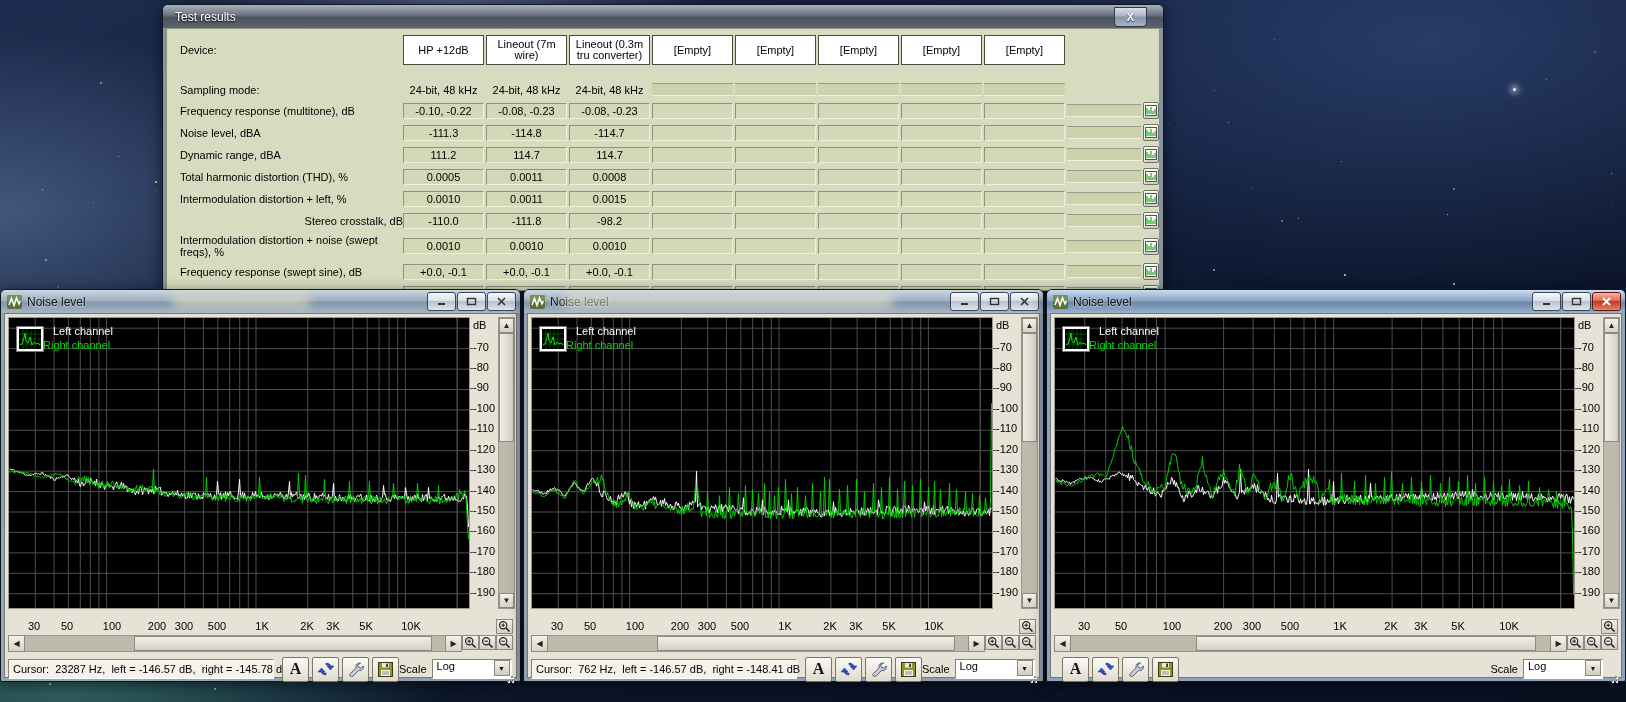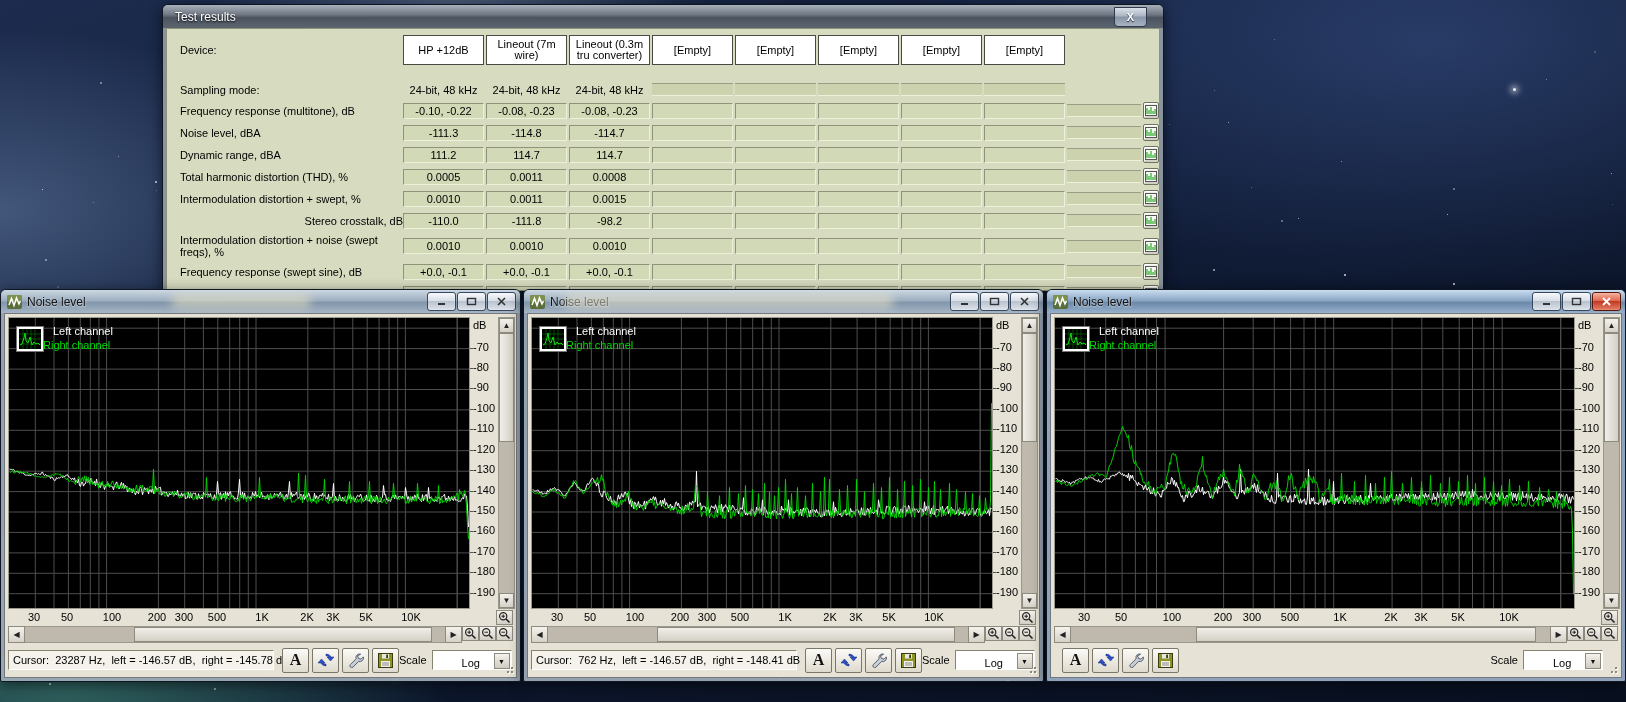--- a/index.html
+++ b/index.html
@@ -69,41 +69,41 @@
   .lg-l{color:#fff;margin-left:10px;line-height:14px;font-size:11px;}
   .lg-r{color:#0d0;line-height:14px;font-size:11px;}
   .ylab{position:relative;width:28px;flex:0 0 28px;}
   .ylab span{position:absolute;left:3px;font-size:11px;}
   .ylab i{position:absolute;left:0;width:3px;height:1px;background:#555;}
   .vscr{width:17px;flex:0 0 17px;display:flex;flex-direction:column;background:#cdc9be;border:1px solid #9a978c;box-sizing:border-box;}
   .sbtn{height:15px;background:linear-gradient(#f4f2ec,#d6d2c8);border:1px solid #8d8a80;box-sizing:border-box;
         display:flex;align-items:center;justify-content:center;font-size:8px;color:#222;}
   .vtrack{flex:1;position:relative;background:#beb9ac;}
   .vthumb{position:absolute;left:0;right:0;top:0;height:42%;background:linear-gradient(90deg,#f0eee8,#d4d0c6);border:1px solid #8d8a80;box-sizing:border-box;}
-  .xrow{position:relative;height:15px;margin-top:1px;}
+  .xrow{position:relative;height:15px;margin-top:10px;}
   .xrow span{position:absolute;top:1px;font-size:11px;}
   .hzlab{font-size:11px;}
   .magbtn{width:17px;height:15px;border:1px solid #8d8a80;background:linear-gradient(#f4f2ec,#d2cec4);
           display:inline-flex;align-items:center;justify-content:center;box-sizing:border-box;}
   .xrow .magbtn{position:absolute;right:0;top:0;}
   .srow{height:17px;margin-top:1px;display:flex;}
   .hbtn{width:17px;flex:0 0 17px;height:17px;background:linear-gradient(#f4f2ec,#d6d2c8);border:1px solid #8d8a80;
         box-sizing:border-box;display:flex;align-items:center;justify-content:center;font-size:8px;color:#222;}
   .htrack{flex:1;position:relative;background:#beb9ac;border:1px solid #9a978c;border-left:none;border-right:none;box-sizing:border-box;}
   .hthumb{position:absolute;top:0;bottom:0;left:26%;width:71%;background:linear-gradient(#f0eee8,#d4d0c6);border:1px solid #8d8a80;box-sizing:border-box;}
   .statusrow{height:28px;margin-top:3px;display:flex;align-items:center;}
   .cursorbox{width:266px;flex:0 0 266px;height:20px;background:#f4f2ea;border:1px solid;border-color:#86836e #fff #fff #86836e;
              display:flex;align-items:center;padding-left:4px;box-sizing:border-box;white-space:pre;font-size:11px;}
   .toolbtn{width:25px;height:23px;margin-left:3px;border:1px solid #7a7668;border-radius:2px;
            background:linear-gradient(#fbfaf6,#dedacd);display:flex;align-items:center;justify-content:center;flex:0 0 25px;}
   .toolbtn.first{margin-left:8px;}
   .abtn{font-family:"Liberation Serif",serif;font-weight:bold;font-size:16px;color:#111;}
   .scalelab{margin-left:auto;margin-right:5px;font-size:11px;}
   .combo{width:80px;flex:0 0 80px;height:20px;background:#fff;border:1px solid;border-color:#86836e #fff #fff #86836e;
-         display:flex;align-items:flex-end;box-sizing:border-box;margin-right:2px;padding-left:25px;}
+         display:flex;align-items:flex-start;box-sizing:border-box;margin-right:2px;}
   .combo .val{flex:1;padding-left:4px;font-size:11px;}
   .combo .drop{width:16px;height:16px;margin-right:1px;background:linear-gradient(#f4f2ec,#cfcbc0);border:1px solid #8d8a80;
                display:flex;align-items:center;justify-content:center;font-size:7px;color:#111;box-sizing:border-box;}
 </style>
 </head>
 <body>
 
 <div id="desktop">
     <span class="star" style="left: 1131px; top: 341px; width: 2px; height: 2px; opacity: 0.34;"></span>
     <span class="star" style="left: 1274px; top: 39px; width: 1px; height: 1px; opacity: 0.39;"></span>
@@ -412,21 +412,21 @@
                 <line x1="2" y1="9" x2="2" y2="3"></line>
                 <line x1="4" y1="9" x2="4" y2="5"></line>
                 <line x1="6" y1="9" x2="6" y2="2"></line>
                 <line x1="8" y1="9" x2="8" y2="6"></line>
                 <line x1="10" y1="9" x2="10" y2="4"></line>
               </g>
             </svg>
           </span>
         </div>
         <div class="trrow" style="margin-top: 5px;">
-          <span class="trlabel">Intermodulation distortion + swept, %</span>
+          <span class="trlabel">Intermodulation distortion + left, %</span>
           <span class="cell">0.0010</span>
           <span class="cell">0.0011</span>
           <span class="cell">0.0015</span>
           <span class="cell"></span>
           <span class="cell"></span>
           <span class="cell"></span>
           <span class="cell"></span>
           <span class="cell"></span>
           <span class="rowtail"></span>
           <span class="specbtn">

